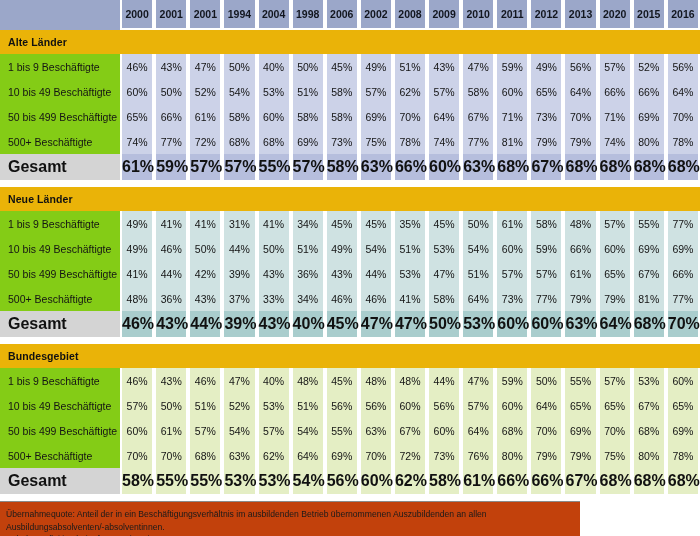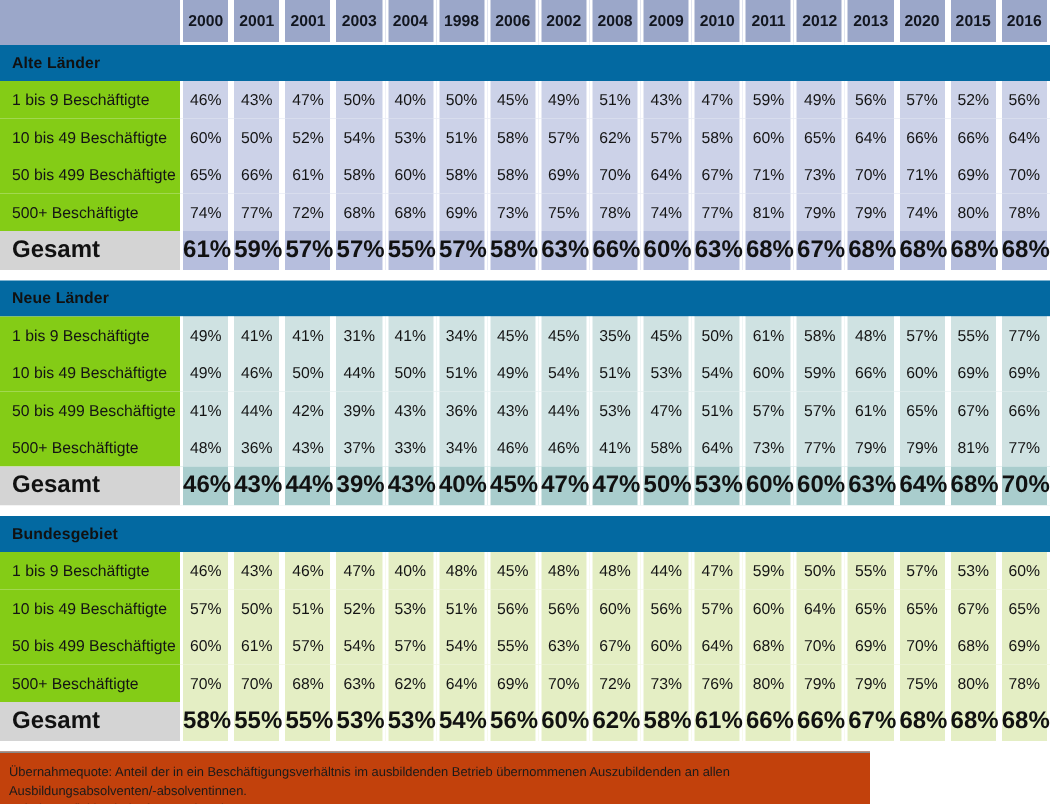--- a/index.html
+++ b/index.html
@@ -41,21 +41,21 @@
     color:#12161f;
     border-left:2px solid #ffffff;
     border-right:2px solid #ffffff;
     border-bottom:2px solid #ffffff;
   }
 
   
   tr.sect td{
     height:24px;
     padding:0 0 0 8px;
-    background:#0369a1;
+    background:#eab308;
     font-size:10.5px;
     font-weight:bold;
     color:#111111;
     vertical-align:middle;
     letter-spacing:.1px;
   }
   tr.sect td.filler{padding:0;}
 
   
   tr.data td{
@@ -148,21 +148,21 @@
         <col class="yr">
         <col class="yr">
         <col class="yr">
       </colgroup>
     <tbody id="tbody">
         <tr class="hdr">
           <td class="labcell"></td>
           <td class="yrcell">2000</td>
           <td class="yrcell">2001</td>
           <td class="yrcell">2001</td>
-          <td class="yrcell">2003</td>
+          <td class="yrcell">1994</td>
           <td class="yrcell">2004</td>
           <td class="yrcell">1998</td>
           <td class="yrcell">2006</td>
           <td class="yrcell">2002</td>
           <td class="yrcell">2008</td>
           <td class="yrcell">2009</td>
           <td class="yrcell">2010</td>
           <td class="yrcell">2011</td>
           <td class="yrcell">2012</td>
           <td class="yrcell">2013</td>

